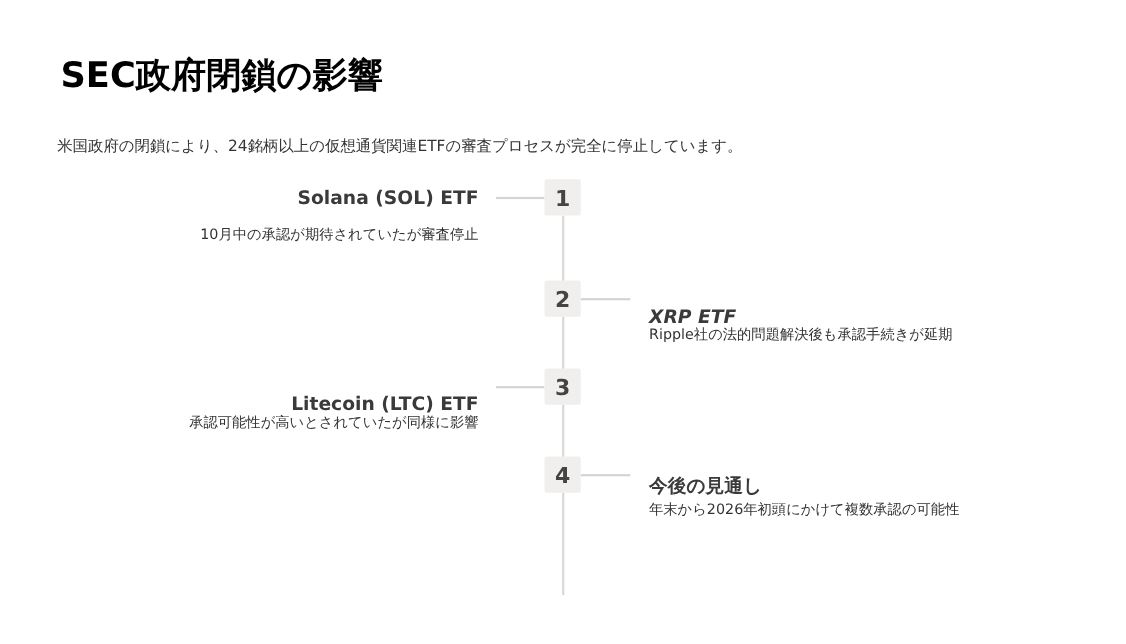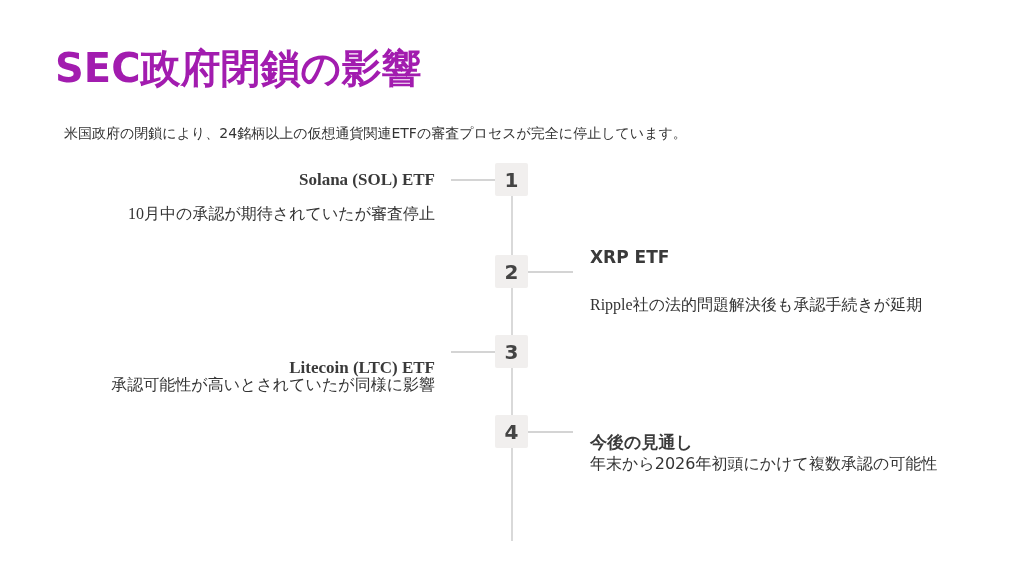--- a/index.html
+++ b/index.html
@@ -1,67 +1,67 @@
 <!DOCTYPE html>
 <html><head>
 <meta charset="utf-8">
 <style>
   html, body { margin:0; padding:0; }
   body {
     width:1024px; height:585px; background:#ffffff; position:relative; overflow:hidden;
     font-family: "DejaVu Sans", "Liberation Sans", sans-serif; color:#222;
   }
   .title {
-    position:absolute; left:55px; top:44px; font-size:40px; font-weight:bold;
-    color:#a21caf; letter-spacing:0px; line-height:48px; white-space:nowrap;
+    position:absolute; left:55px; top:44px; font-size:32px; font-weight:bold;
+    color:#000000; letter-spacing:0px; line-height:48px; white-space:nowrap;
   }
   .subtitle {
-    position:absolute; left:64px; top:123px; font-size:14px; color:#333;
+    position:absolute; left:52px; top:123px; font-size:14px; color:#333;
     line-height:20px; white-space:nowrap;
   }
   .vline {
     position:absolute; left:511px; top:196px; width:2px; height:345px; background:#d9d9d9;
   }
   .box {
     position:absolute; left:495px; width:33px; height:33px; background:#f1efee;
     border-radius:2px; display:flex; align-items:center; justify-content:center;
     font-size:20px; font-weight:bold; color:#444;
   }
   .hline { position:absolute; height:1.5px; background:#d4d4d4; }
   .hline.left { left:451px; width:44px; }
   .hline.right { left:528px; width:45px; }
   .item-title {
     position:absolute; font-size:17px; font-weight:bold; color:#3a3a3a; white-space:nowrap; line-height:22px;
   }
   .item-desc {
-    position:absolute; font-size:16px; color:#333; white-space:nowrap; line-height:18px;
+    position:absolute; font-size:13px; color:#333; white-space:nowrap; line-height:18px;
   }
-  .left-side { right:589px; text-align:right;font-family:Liberation Serif, serif; }
+  .left-side { right:589px; text-align:right; }
   .right-side { left:590px; text-align:left; }
 </style>
 </head>
 <body>
 
 <div class="title">SEC政府閉鎖の影響</div>
 <div class="subtitle">米国政府の閉鎖により、24銘柄以上の仮想通貨関連ETFの審査プロセスが完全に停止しています。</div>
 
 <div class="vline"></div>
 
 <div>
   <div class="hline left" style="top:179px;"></div>
   <div class="box" style="top:163px;">1</div>
   <div class="item-title left-side" style="top:169px;">Solana (SOL) ETF</div>
   <div class="item-desc left-side" style="top:205px;">10月中の承認が期待されていたが審査停止</div>
 </div>
 
 <div>
   <div class="hline right" style="top:271px;"></div>
   <div class="box" style="top:255px;">2</div>
-  <div class="item-title right-side" style="top:246px;">XRP ETF</div>
-  <div class="item-desc right-side" style="top:296px;font-family:Liberation Serif, serif;">Ripple社の法的問題解決後も承認手続きが延期</div>
+  <div class="item-title right-side" style="top:278px;font-style:italic;">XRP ETF</div>
+  <div class="item-desc right-side" style="top:296px;">Ripple社の法的問題解決後も承認手続きが延期</div>
 </div>
 
 <div>
   <div class="hline left" style="top:351px;"></div>
   <div class="box" style="top:335px;">3</div>
   <div class="item-title left-side" style="top:341px;margin-top:16px;">Litecoin (LTC) ETF</div>
   <div class="item-desc left-side" style="top:376px;">承認可能性が高いとされていたが同様に影響</div>
 </div>
 
 <div>

